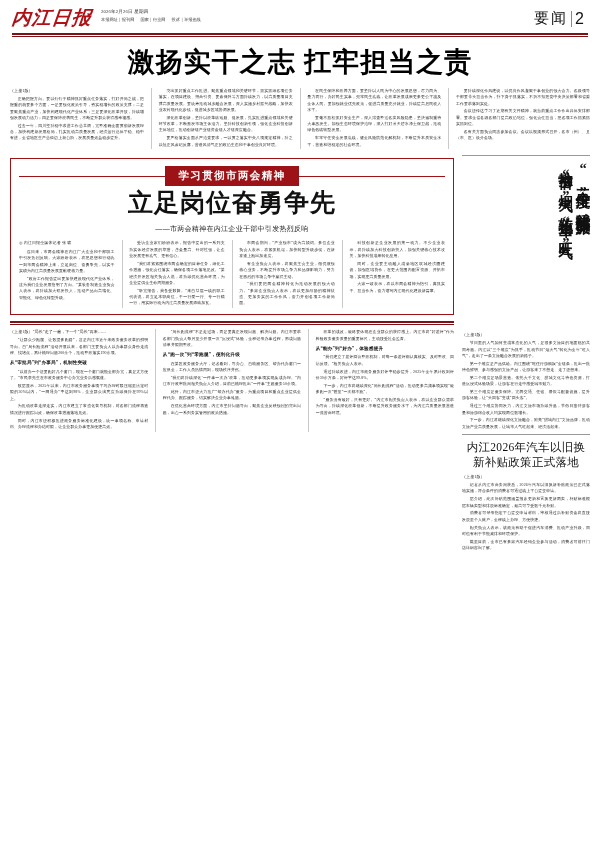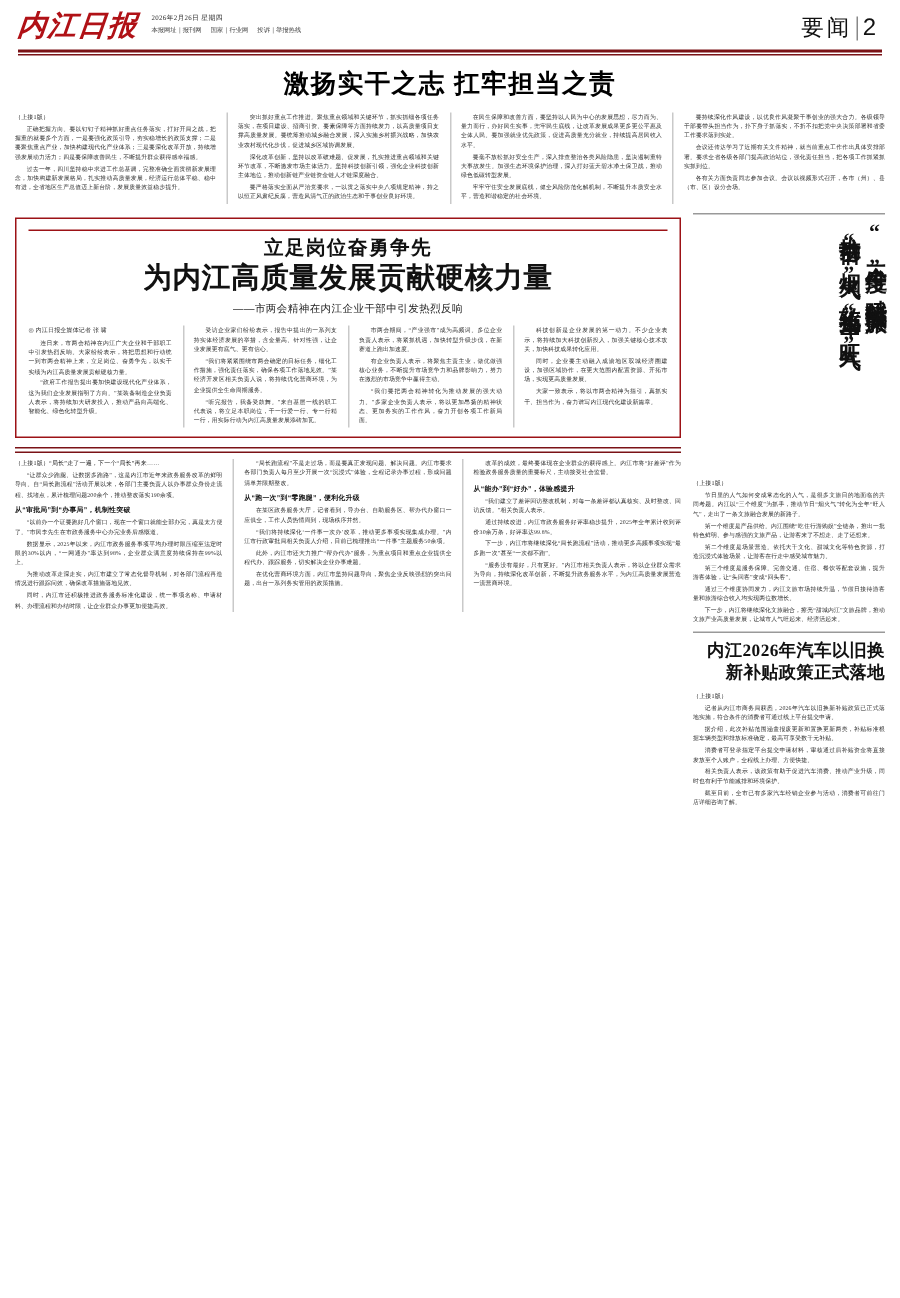--- a/index.html
+++ b/index.html
@@ -31,21 +31,21 @@
   .mast-div{width:1px;height:16px;background:#888;}
   .mast-page{font-size:16px;color:#111;font-family:"Liberation Sans",sans-serif;}
   .rule-top{height:1.6px;background:#7a1216;margin:1px 2px 0 2px;}
   .rule-top2{height:.6px;background:#7a1216;margin:1.2px 2px 0 2px;}
 
   
   .top-head{text-align:center;padding:9px 0 7px 0;}
   .top-head .l1,.top-head .l2{
     font-family:"Liberation Sans","DejaVu Sans",sans-serif;
     font-weight:bold;color:#000;
-    font-size:17px;letter-spacing:1px;line-height:1.32;
+    font-size:27px;letter-spacing:1px;line-height:1.32;
   }
 
   
   .cols{display:flex;gap:7px;}
   .col{flex:1;min-width:0;}
   .ptext{
     font-size:3.9px;line-height:1.62;text-align:justify;
     color:#2b2b2b;letter-spacing:.12px;
     word-break:break-all;
   }
@@ -58,22 +58,22 @@
   .pkg{margin-top:7px;border:1.2px solid #9c1216;padding:7px 8px 6px 8px;position:relative;}
   .banner-wrap{display:flex;align-items:center;justify-content:center;gap:0;margin-bottom:3px;}
   .banner-line{flex:1;height:1px;background:#9c1216;}
   .banner{
     background:#9c1216;color:#ffffff;
     font-family:"Liberation Sans",sans-serif;font-weight:bold;
     font-size:10.5px;letter-spacing:1.4px;
     padding:3px 13px;white-space:nowrap;
   }
   .pkg-h1{
-    text-align:center;font-family:Liberation Serif, serif;font-weight:bold;
-    font-size:13px;letter-spacing:1px;color:#111;line-height:1.28;margin-top:3px;
+    text-align:center;font-family:Liberation Mono, monospace;font-weight:bold;
+    font-size:25px;letter-spacing:1px;color:#111;line-height:1.28;margin-top:3px;
   }
   .pkg-h2{
     text-align:center;font-family:"Liberation Serif",serif;font-weight:bold;
     font-size:19px;letter-spacing:.5px;color:#111;line-height:1.28;
   }
   .pkg-sub{text-align:center;font-size:7px;color:#222;margin-top:3px;letter-spacing:.3px;
            font-family:"Liberation Sans",sans-serif;}
   .pkg-cols{display:flex;gap:7px;margin-top:6px;}
   .byline{font-size:4px;color:#333;margin-bottom:2px;}
 
@@ -92,23 +92,23 @@
     display:flex;flex-direction:row-reverse;gap:2px;
     height:168px;justify-content:flex-start;margin:3px 0 4px 0;
   }
   .vcol{
     writing-mode:vertical-rl;text-orientation:upright;
     font-family:"Liberation Serif",serif;font-weight:bold;
     font-size:14.5px;letter-spacing:1.5px;color:#111;line-height:1.05;
     white-space:nowrap;
   }
   .rail-head{
-    font-family:"Liberation Serif",serif;font-weight:bold;
+    font-family:"Liberation Serif",serif;font-weight:normal;
     font-size:11.5px;line-height:1.32;color:#111;letter-spacing:.3px;
-    text-align:right;margin:5px 0 4px 0;
+    text-align:center;margin:5px 0 4px 0;
   }
 
   
   .bottom{display:flex;gap:7px;margin-top:5px;}
   .subhead{
     font-family:"Liberation Sans",sans-serif;font-weight:bold;
     font-size:4.6px;color:#111;margin:3px 0 2px 0;letter-spacing:.2px;
   }
 </style>
 </head>
@@ -167,24 +167,24 @@
     </div>
   </div>
 
   <div style="display:flex;gap:8px;margin-top:2px;">
 
     <div style="flex:1;min-width:0;">
 
       <div class="pkg">
         <div class="banner-wrap">
           <div class="banner-line"></div>
+          <div class="banner">学习贯彻市两会精神</div>
           <div class="banner-line"></div>
         </div>
         <div class="pkg-h1">立足岗位奋勇争先</div>
-        <div class="pkg-h2">为内江高质量发展贡献硬核力量</div>
         <div class="pkg-sub">——市两会精神在内江企业干部中引发热烈反响</div>
 
         <div class="pkg-cols">
           <div class="col ptext">
             <div class="byline">◎ 内江日报全媒体记者 张 啸</div>
             <p>连日来，市两会精神在内江广大企业和干部职工中引发热烈反响。大家纷纷表示，将把思想和行动统一到市两会精神上来，立足岗位、奋勇争先，以实干实绩为内江高质量发展贡献硬核力量。</p>
             <p>“政府工作报告提出要加快建设现代化产业体系，这为我们企业发展指明了方向。”某装备制造企业负责人表示，将持续加大研发投入，推动产品向高端化、智能化、绿色化转型升级。</p>
           </div>
           <div class="colrule"></div>
           <div class="col ptext">

